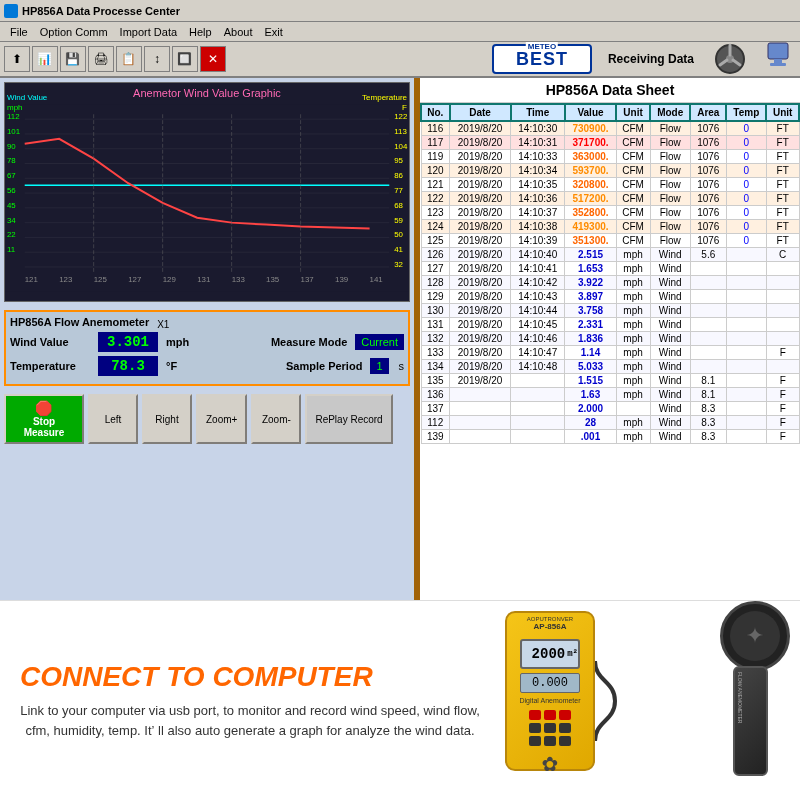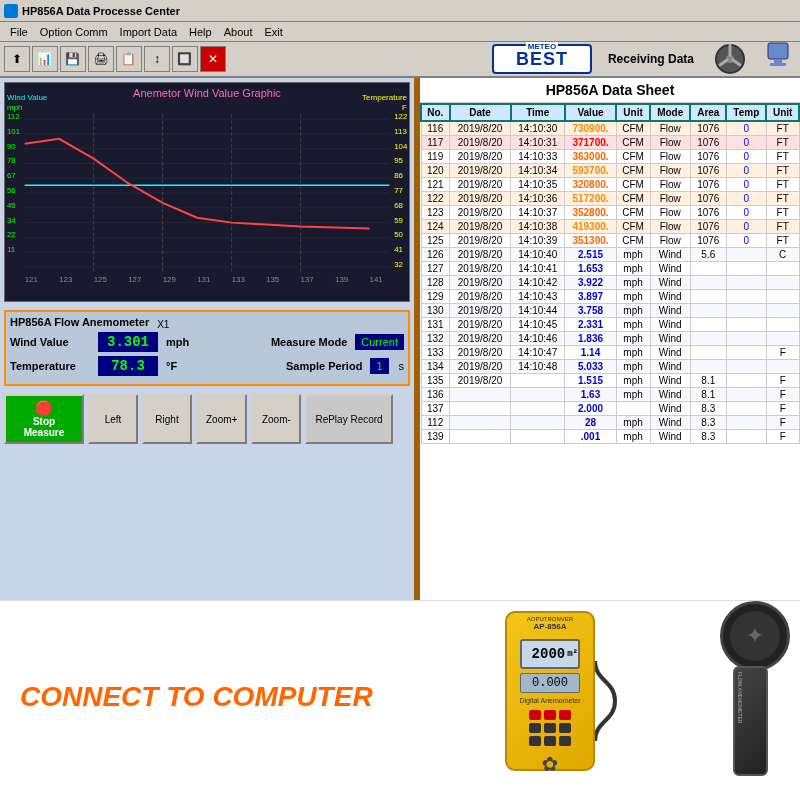--- a/index.html
+++ b/index.html
@@ -750,20 +750,21 @@
     </tr>
           </tbody>
       </table>
     </div>
   </div>
 </div>
 
 <div id="bottom-section">
   <div id="bottom-text">
     <div id="bottom-heading">CONNECT TO COMPUTER</div>
+    <div id="bottom-description">Link to your computer via usb port, to monitor and record wind speed, wind flow, cfm, humidity, temp. It’&nbsp;ll also auto generate a graph for analyze the wind data.</div>
   </div>
 
   <div id="bottom-image" style="width:280px;height:200px;position:relative;">
 
     <div style="position:absolute;left:5px;top:10px;width:90px;height:160px;background:linear-gradient(135deg,#f5c518,#e0a800);border-radius:10px;border:2px solid #b8860b;z-index:2;">
 
       <div style="text-align:center;font-size:6px;color:#333;padding:3px 0 0;">AOPUTRONVER</div>
       <div style="text-align:center;font-size:8px;font-weight:bold;color:#333;">AP-856A</div>
 
       <div class="device-screen">

